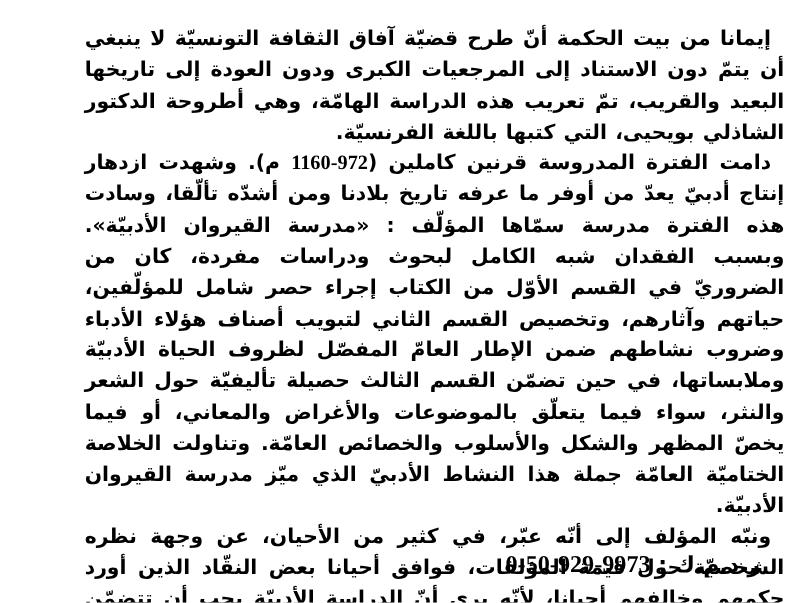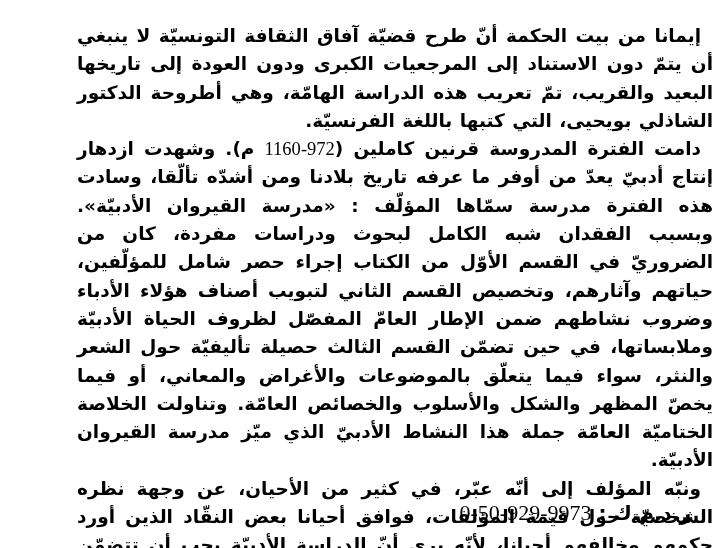--- a/index.html
+++ b/index.html
@@ -23,21 +23,21 @@
   .body-text .para {
     margin: 0;
     font-size: 18.5px;
     line-height: 28.3px;
     text-align: justify;
     text-indent: 12px;
     word-spacing: 1px;
   }
   .num {
     font-family: "Liberation Serif", serif;
-    font-weight: normal;
+    font-weight: bold;
   }
   .isbn {
     position: absolute;
     bottom: 16px;
     right: 28px;
     font-size: 20px;
     line-height: 37px;
     white-space: nowrap;
   }
   .isbn .num {

